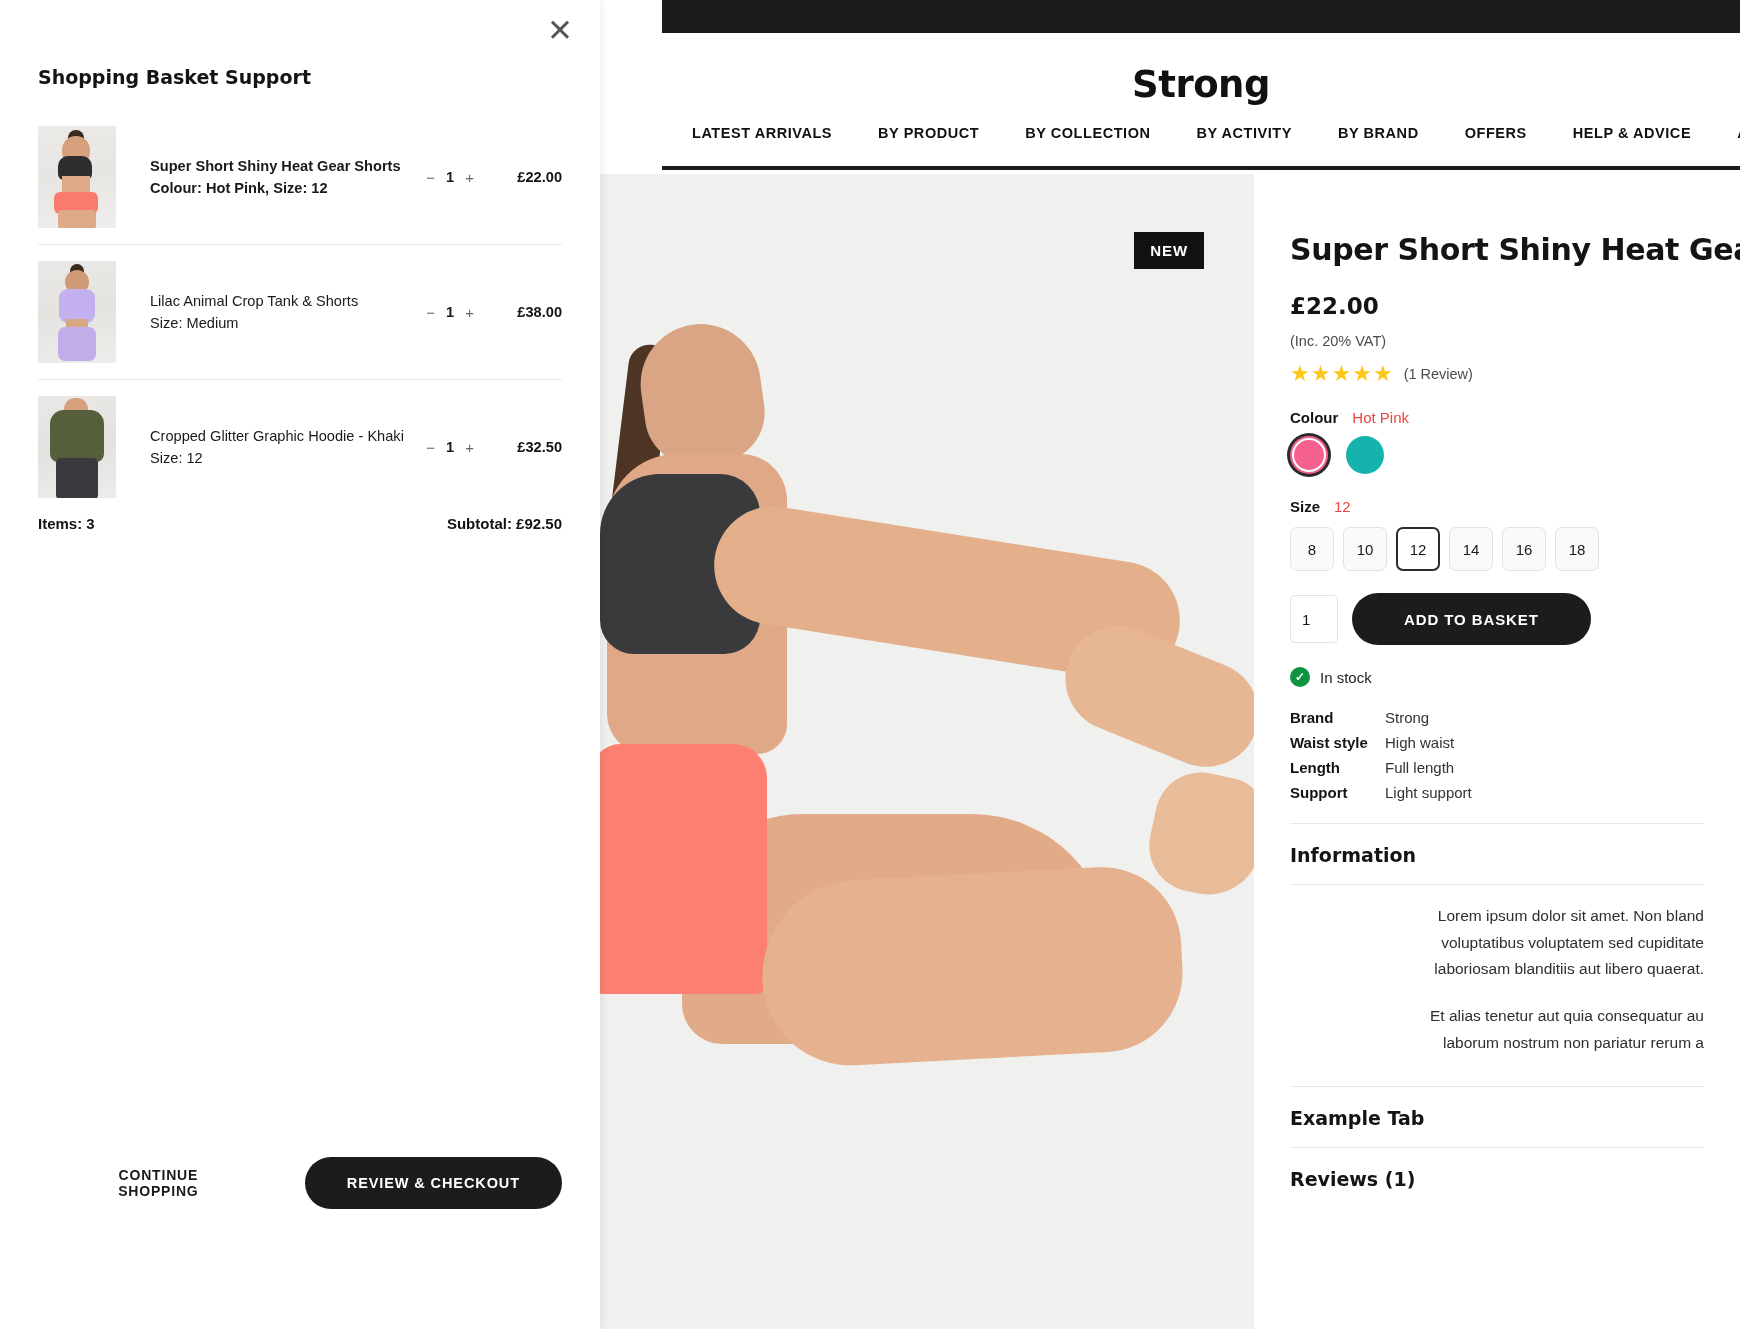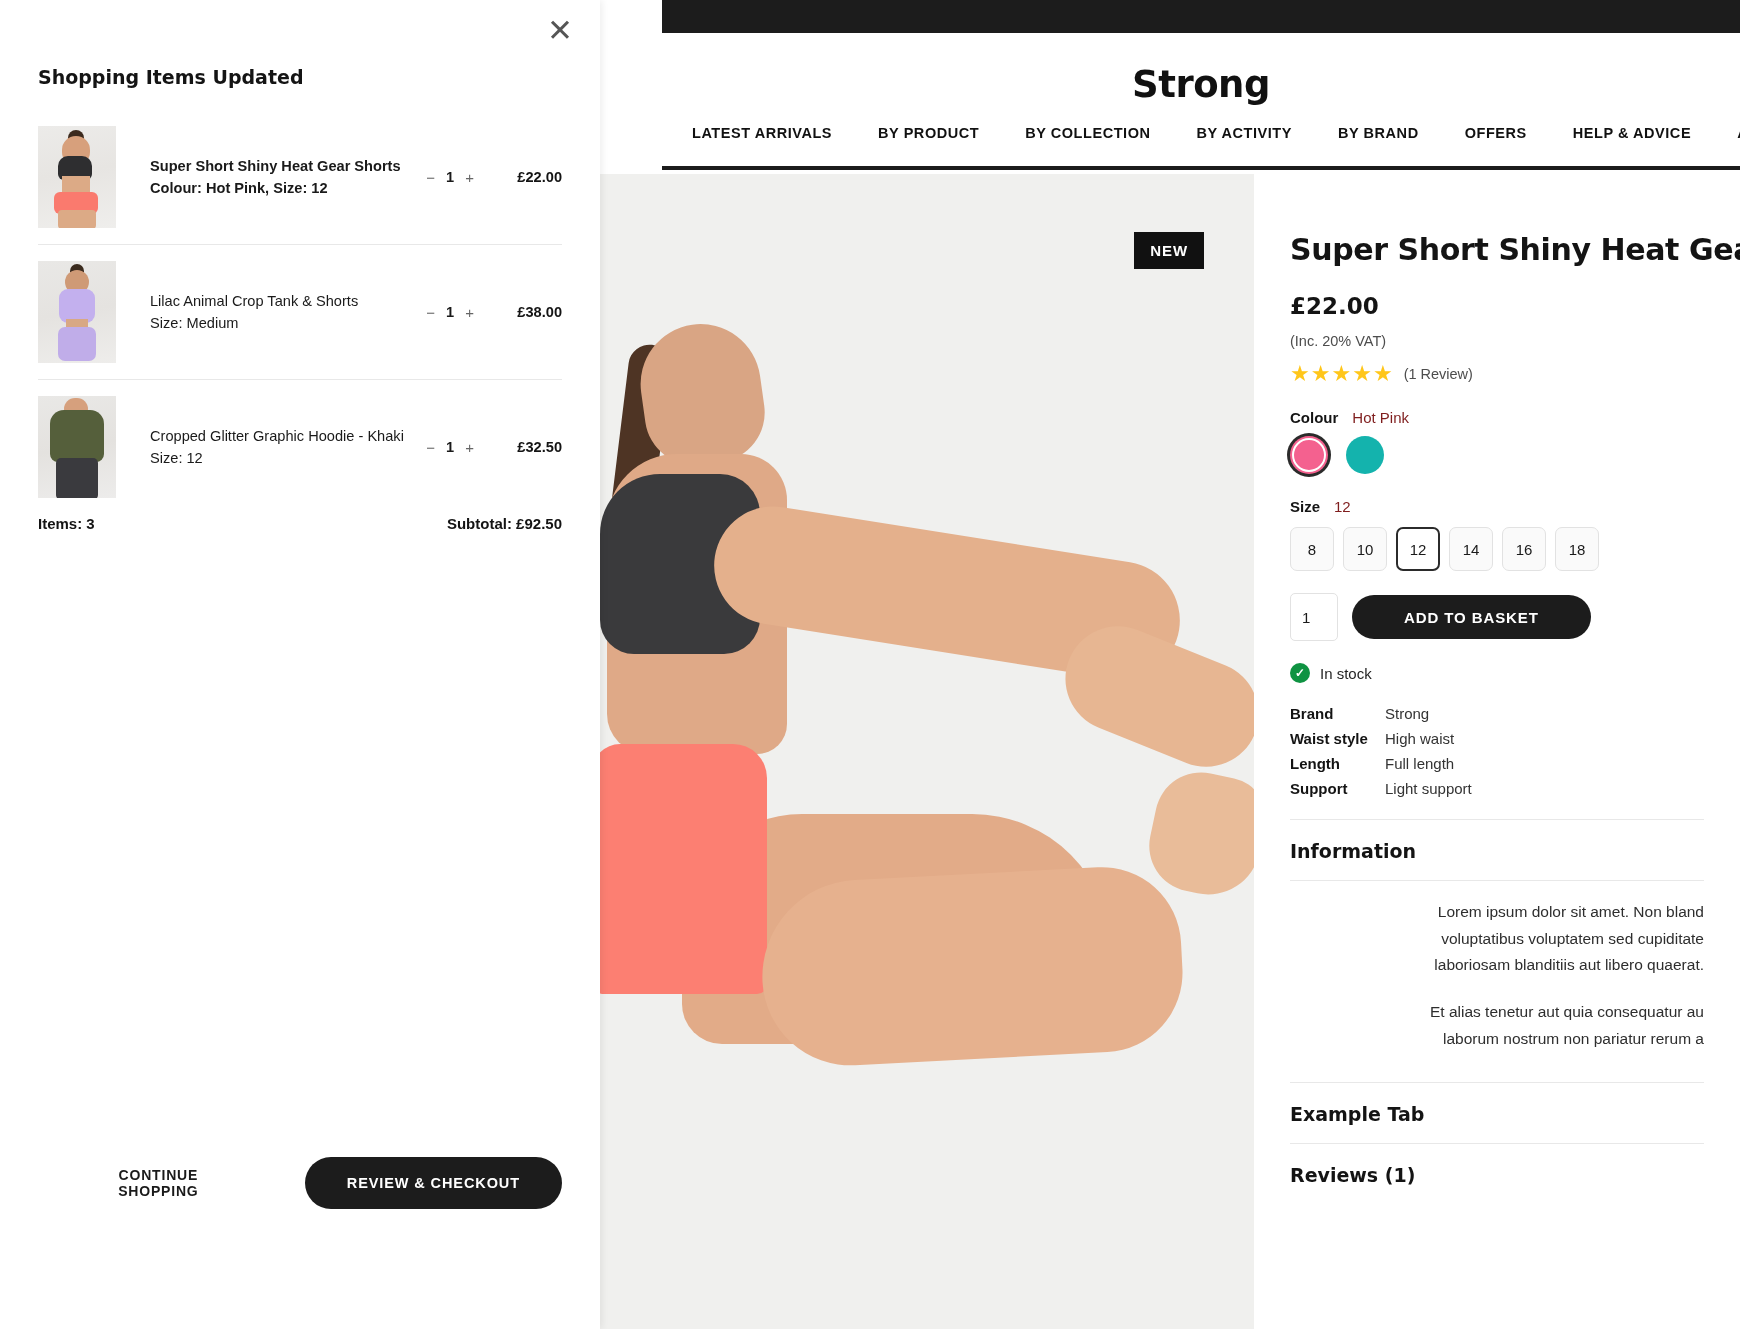--- a/index.html
+++ b/index.html
@@ -140,21 +140,21 @@
   .rating-row {
     margin-top: 14px; display: flex; align-items: center; gap: 10px;
   }
   .stars { color: #ffc61a; font-size: 22px; letter-spacing: 1px; line-height: 1; }
   .review-count { font-size: 14.5px; color: #4d4d4d; }
 
   .opt-label-row {
     margin-top: 24px; display: flex; align-items: center; gap: 14px;
   }
   .opt-key { font-size: 15px; font-weight: 700; color: #141414; }
-  .opt-val { font-size: 15px; color: #7f1d1d; }
+  .opt-val { font-size: 15px; color: #ef4444; }
 
   .swatches { margin-top: 10px; display: flex; gap: 18px; }
   .swatch {
     width: 38px; height: 38px; border-radius: 50%;
     cursor: pointer; border: 2px solid transparent;
   }
   .swatch.sel { box-shadow: 0 0 0 2px #ffffff inset, 0 0 0 3px #2b2b2b; }
 
   .sizes { margin-top: 12px; display: flex; gap: 9px; }
   .size-box {
@@ -170,21 +170,21 @@
   .buy-row { margin-top: 22px; display: flex; align-items: center; gap: 14px; }
   .qty-input {
     width: 48px; height: 48px;
     border: 1px solid #e2e2e2; border-radius: 5px;
     font-size: 15px; color: #1a1a1a;
     padding-left: 11px;
     background: #ffffff;
     font-family: "Liberation Sans", sans-serif;
   }
   .atb-btn {
-    height: 44px; padding: 4px 52px;
+    height: 52px; padding: 4px 52px;
     background: #1c1c1c; color: #ffffff;
     border: none; border-radius: 26px;
     font-size: 15px; font-weight: 800; letter-spacing: 0.9px;
     cursor: pointer;
     white-space: nowrap;
     font-family: "Liberation Sans", sans-serif;
   }
 
   .stock-row { margin-top: 22px; display: flex; align-items: center; gap: 10px; }
   .stock-dot {
@@ -433,21 +433,21 @@
         <div class="sep"></div>
         <div class="tab-head">Example Tab</div>
         <div class="sep" style="margin-top:0"></div>
         <div class="tab-head">Reviews (1)</div>
       </div>
     </div>
   </div>
 
   <div class="modal">
     <button class="modal-close">✕</button>
-    <div class="modal-title">Shopping Items Updated</div>
+    <div class="modal-title">Shopping Basket Support</div>
 
     <div class="basket-list">
 
       <div class="b-item">
         <div class="b-thumb th1">
           <span class="t1-hair"></span>
             <span class="t1-skin"></span>
             <span class="t1-bra"></span>
           <span class="t1-mid"></span>
             <span class="t1-short"></span>

